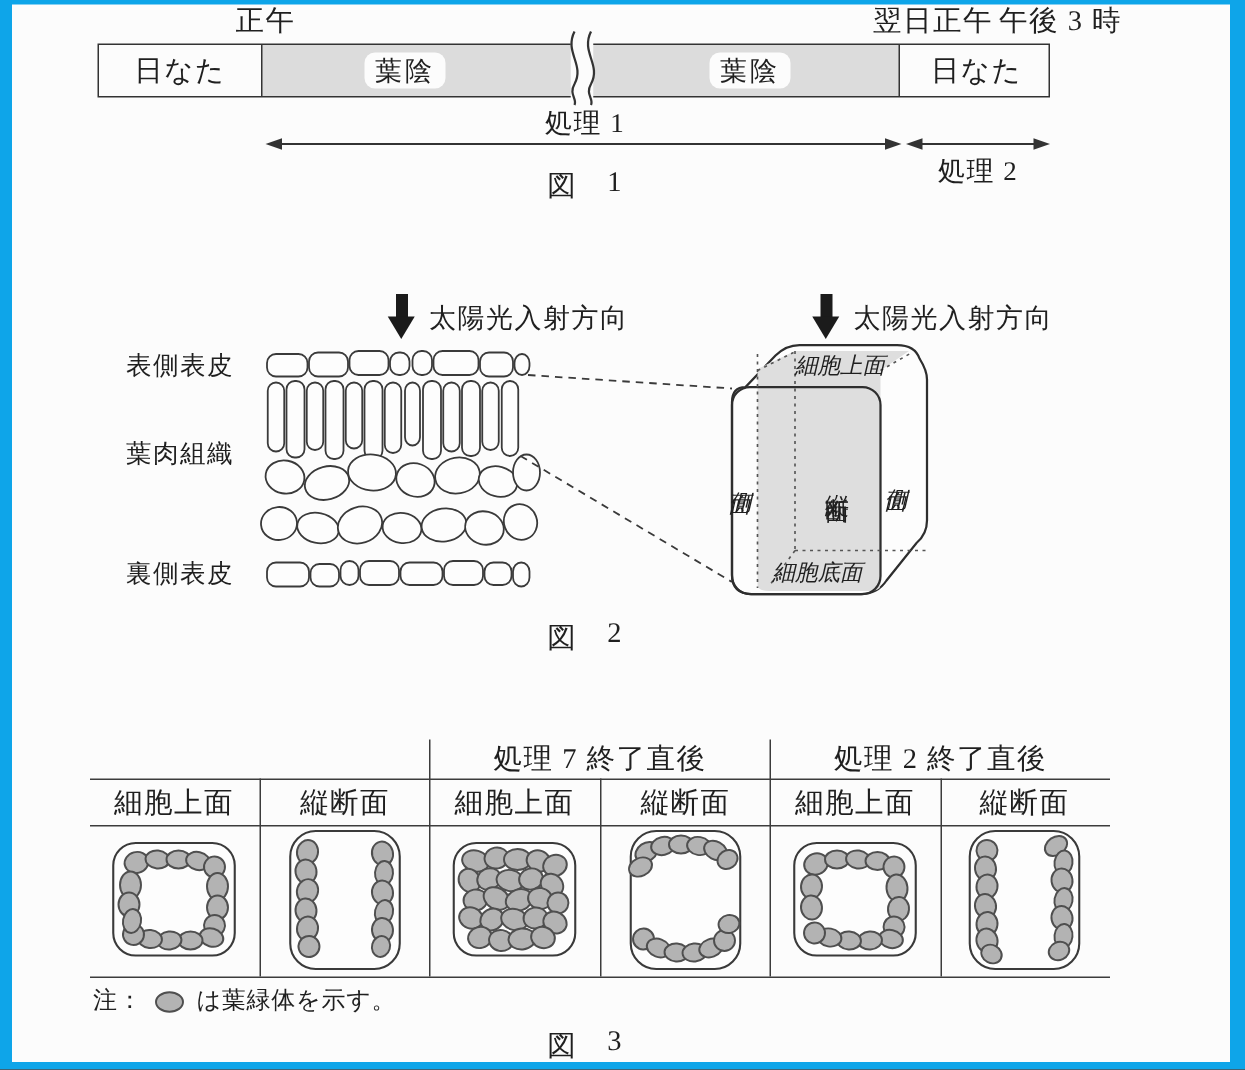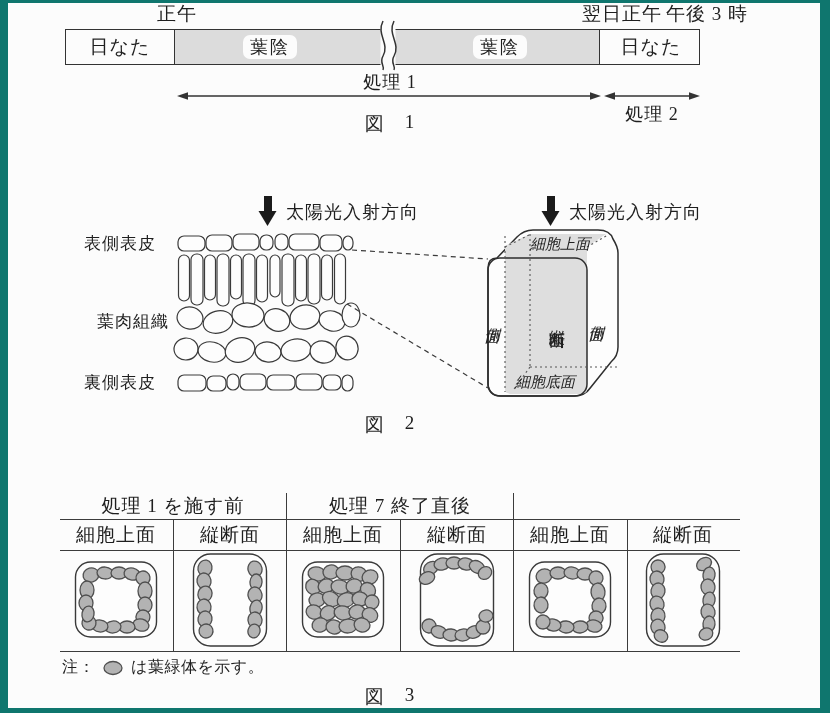--- a/index.html
+++ b/index.html
@@ -1,16 +1,16 @@
 <!DOCTYPE html>
 <html><head>
 <meta charset="utf-8">
 <style>
   html,body{margin:0;padding:0;background:#161616;}
-  .frame{position:relative;width:830px;height:713px;background:#0f766e;overflow:hidden;
+  .frame{position:relative;width:830px;height:713px;background:#0ea5e9;overflow:hidden;
          font-family:"Liberation Serif","DejaVu Serif",serif;color:#1f1f1f;}
   .page{position:absolute;left:8px;top:3px;width:812px;height:705px;background:#fcfcfc;}
   .abs{position:absolute;}
   .ctr{transform:translate(-50%,-50%);white-space:nowrap;}
   .t19{font-size:19px;letter-spacing:1px;}
   .t18{font-size:18px;letter-spacing:1px;}
   .t17{font-size:17px;letter-spacing:1px;}
   .t16{font-size:16px;}
   .t15{font-size:15px;}
   .cap{display:flex;gap:20px;font-size:19px;letter-spacing:1px;}
@@ -141,38 +141,38 @@
       <polygon points="258.5,211 276.5,211 267.5,226"></polygon>
       <rect x="547" y="196" width="8" height="16"></rect>
       <polygon points="541.5,211 559.5,211 550.5,226"></polygon>
     </g>
   </svg>
 
   <div class="abs t18" style="left:286px;top:200px;">太陽光入射方向</div>
   <div class="abs t18" style="left:569px;top:200px;">太陽光入射方向</div>
 
   <div class="abs t17" style="left:84px;top:232px;text-align:right;">表側表皮</div>
-  <div class="abs t17" style="left:84px;top:310px;margin-left:13px;">葉肉組織</div>
+  <div class="abs t17" style="left:84px;top:291px;">葉肉組織</div>
   <div class="abs t17" style="left:84px;top:371px;">裏側表皮</div>
 
   <div class="abs obl t15" style="left:561px;top:244px;">細胞上面</div>
   <div class="abs oblv vt t15" style="left:497px;top:318px;">側面</div>
   <div class="abs ctr vt t16" style="left:557px;top:320px;">縦断面</div>
   <div class="abs oblv vt t15" style="left:601px;top:316px;">側面</div>
   <div class="abs obl t15" style="left:546px;top:382px;">細胞底面</div>
 
   <div class="abs ctr" style="left:390px;top:425px;">
     <div class="cap">
         <span>図</span>
         <span>2</span>
       </div>
   </div>
 
-  <div class="abs ctr t19" style="left:173px;top:506px;">処理 1 を施す前</div>
   <div class="abs ctr t19" style="left:400px;top:506px;">処理 7 終了直後</div>
+  <div class="abs ctr t19" style="left:627px;top:506px;">処理 2 終了直後</div>
 
   <div class="hline" style="left:60px;top:519px;width:680px;"></div>
   <div class="hline" style="left:60px;top:550px;width:680px;"></div>
   <div class="hline" style="left:60px;top:651px;width:680px;"></div>
 
   <div class="vline" style="left:286px;top:493px;height:158px;"></div>
   <div class="vline" style="left:513px;top:493px;height:158px;"></div>
   <div class="vline" style="left:173px;top:519px;height:132px;"></div>
   <div class="vline" style="left:400px;top:519px;height:132px;"></div>
   <div class="vline" style="left:627px;top:519px;height:132px;"></div>

